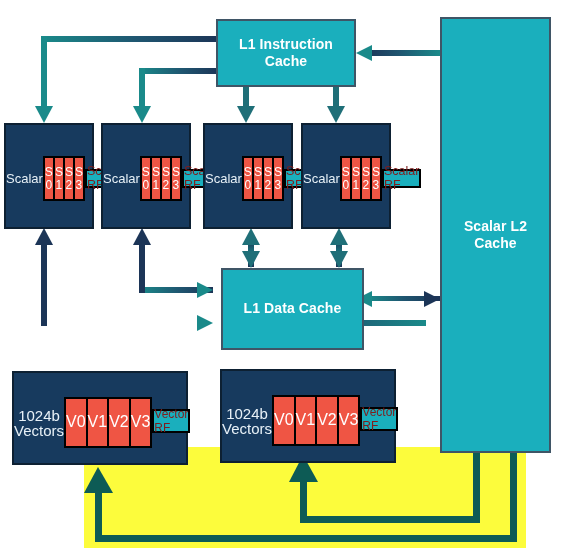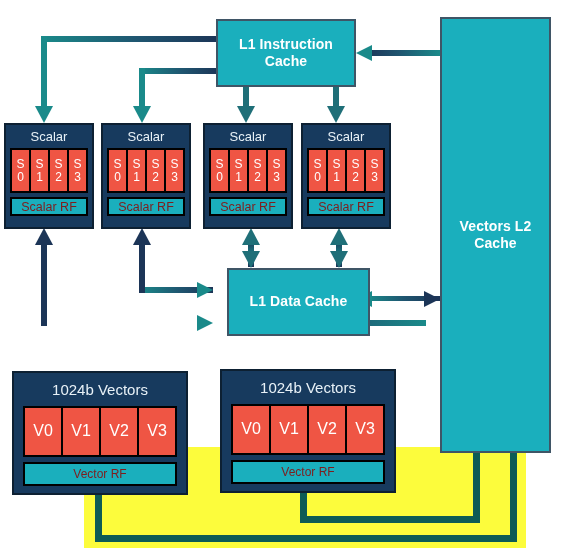--- a/index.html
+++ b/index.html
@@ -40,21 +40,21 @@
     text-align: center;
     line-height: 1.22;
     font-size: 14px;
     letter-spacing: .1px;
   }
   
   .core {
     background: #173a5e;
     border: 2px solid #0d2032;
     display: flex;
-    flex-direction: column;
+    flex-direction: row;
     align-items: center;
   }
   .core-title {
     color: #e8f1f7;
     font-size: 13px;
     line-height: 1;
     text-align: center;
     width: 100%;
   }
   .lane-row {
@@ -86,21 +86,21 @@
     justify-content: center;
     font-size: 12.5px;
   }
   
   .scalar { width: 90px; height: 106px; }
   .scalar .core-title { margin-top: 5px; }
   .scalar .lane-row { width: 78px; height: 45px; margin-top: 5px; }
   .scalar .lane { width: 100%; flex: 1; }
   .scalar .rf { width: 78px; height: 19px; margin-top: 4px; }
   
-  .vector { width: 176px; height: 124px; }
+  .vector { width: 176px; height: 94px; }
   .vector .core-title { margin-top: 9px; font-size: 15px; }
   .vector .lane-row { width: 154px; height: 51px; margin-top: 9px; }
   .vector .lane {
     width: 100%;
     flex: 1;
     font-size: 16px;
     justify-content: center;
   }
   .vector .rf { width: 154px; height: 24px; margin-top: 5px; font-size: 12px; }
   
@@ -224,27 +224,27 @@
     </g>
   </svg>
 
   <div class="node cache" id="l1i" style="left: 216px; top: 19px; width: 140px; height: 68px;">
     <div>
       <div>L1 Instruction</div>
       <div>Cache</div>
     </div>
   </div>
 
-  <div class="node cache" id="l1d" style="left: 227px; top: 268px; width: 143px; height: 68px;">
+  <div class="node cache" id="l1d" style="left: 221px; top: 268px; width: 143px; height: 82px;">
     <div>L1 Data Cache</div>
   </div>
 
   <div class="node cache" id="l2" style="left: 440px; top: 17px; width: 111px; height: 436px;">
     <div>
-      <div>Vectors L2</div>
+      <div>Scalar L2</div>
       <div>Cache</div>
     </div>
   </div>
 
   <div id="cores-host">
       <div class="node core scalar" style="left: 4px; top: 123px;">
         <div class="core-title">Scalar</div>
         <div class="lane-row">
           <div class="lane">
             <span>S</span>

